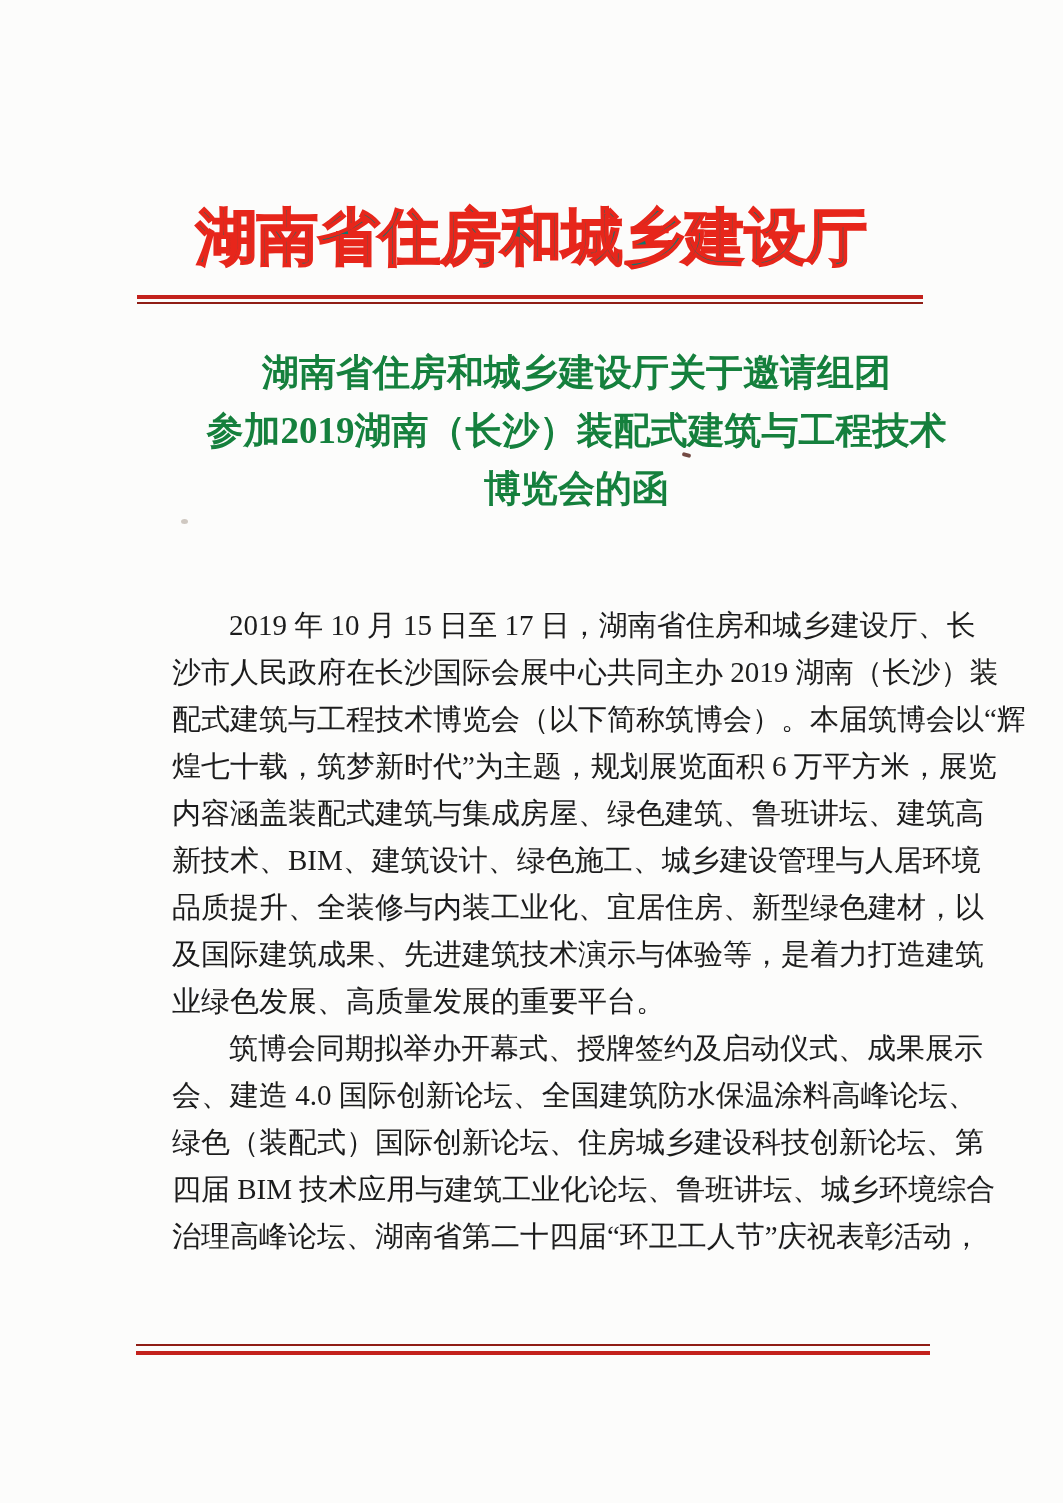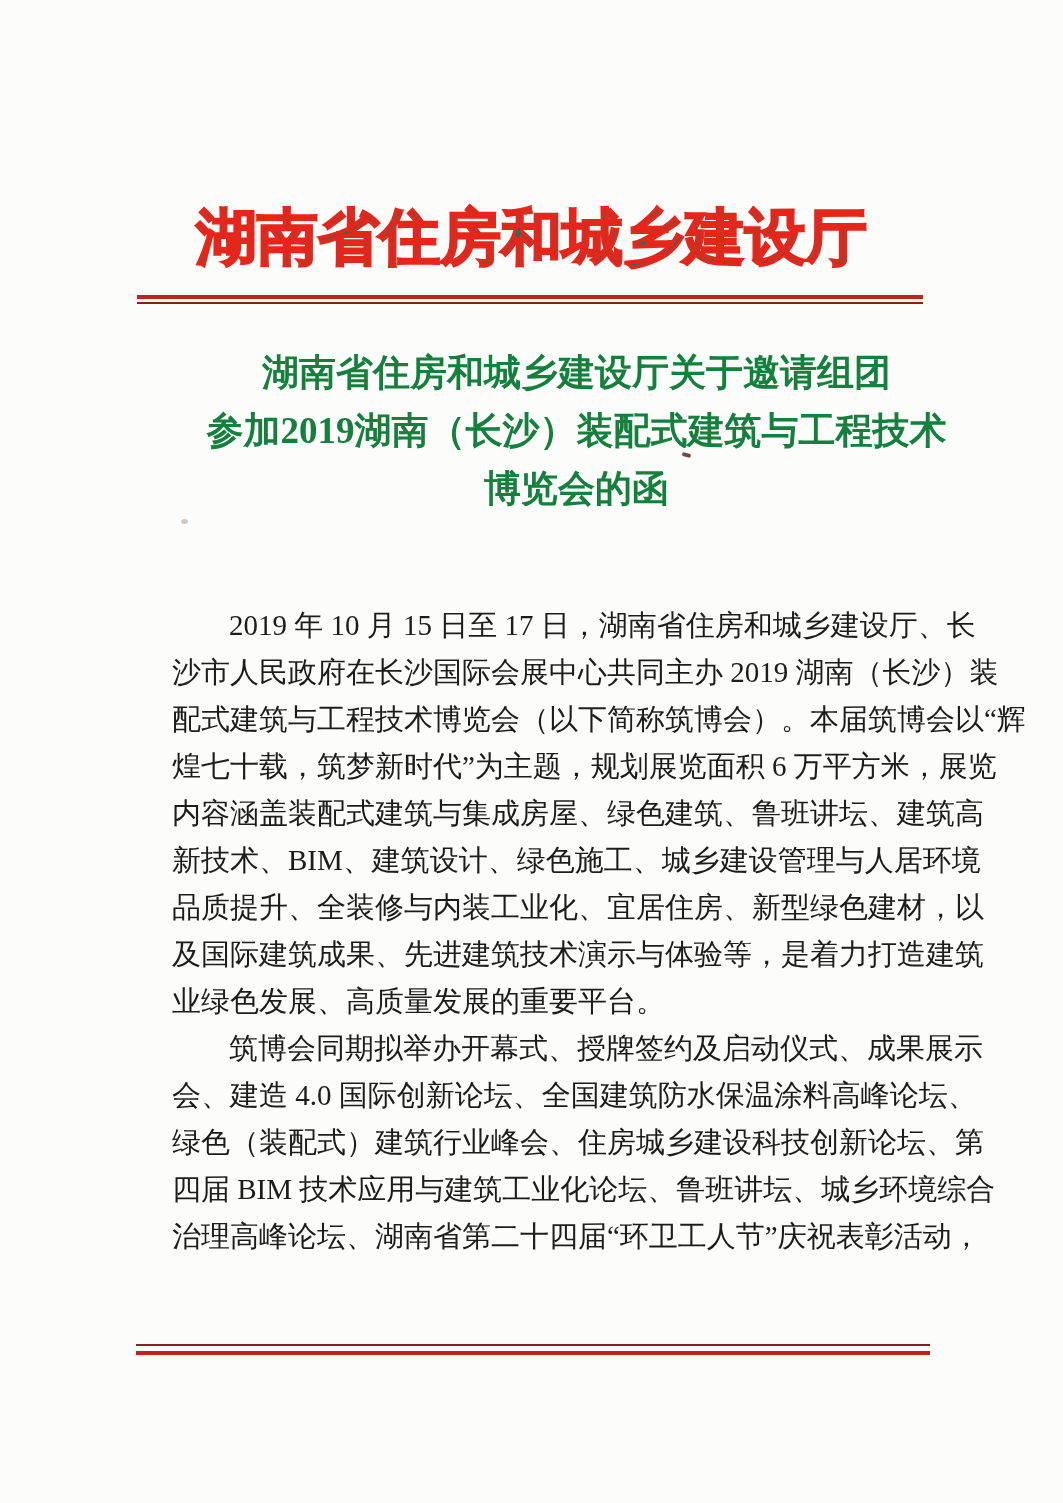--- a/index.html
+++ b/index.html
@@ -134,21 +134,21 @@
       <div class="line">沙市人民政府在长沙国际会展中心共同主办 2019 湖南（长沙）装</div>
       <div class="line">配式建筑与工程技术博览会（以下简称筑博会）。本届筑博会以“辉</div>
       <div class="line">煌七十载，筑梦新时代”为主题，规划展览面积 6 万平方米，展览</div>
       <div class="line">内容涵盖装配式建筑与集成房屋、绿色建筑、鲁班讲坛、建筑高</div>
       <div class="line">新技术、BIM、建筑设计、绿色施工、城乡建设管理与人居环境</div>
       <div class="line">品质提升、全装修与内装工业化、宜居住房、新型绿色建材，以</div>
       <div class="line">及国际建筑成果、先进建筑技术演示与体验等，是着力打造建筑</div>
       <div class="line no-justify">业绿色发展、高质量发展的重要平台。</div>
       <div class="line indent">筑博会同期拟举办开幕式、授牌签约及启动仪式、成果展示</div>
       <div class="line">会、建造 4.0 国际创新论坛、全国建筑防水保温涂料高峰论坛、</div>
-      <div class="line">绿色（装配式）建筑行业峰会、住房城乡建设科技创新论坛、第</div>
+      <div class="line">绿色（装配式）国际创新论坛、住房城乡建设科技创新论坛、第</div>
       <div class="line">四届 BIM 技术应用与建筑工业化论坛、鲁班讲坛、城乡环境综合</div>
       <div class="line">治理高峰论坛、湖南省第二十四届“环卫工人节”庆祝表彰活动，</div>
     </div>
 
   <div class="rule rule-footer">
     <div class="bar-thin"></div>
     <div class="bar-thick"></div>
   </div>
 
 </div>

